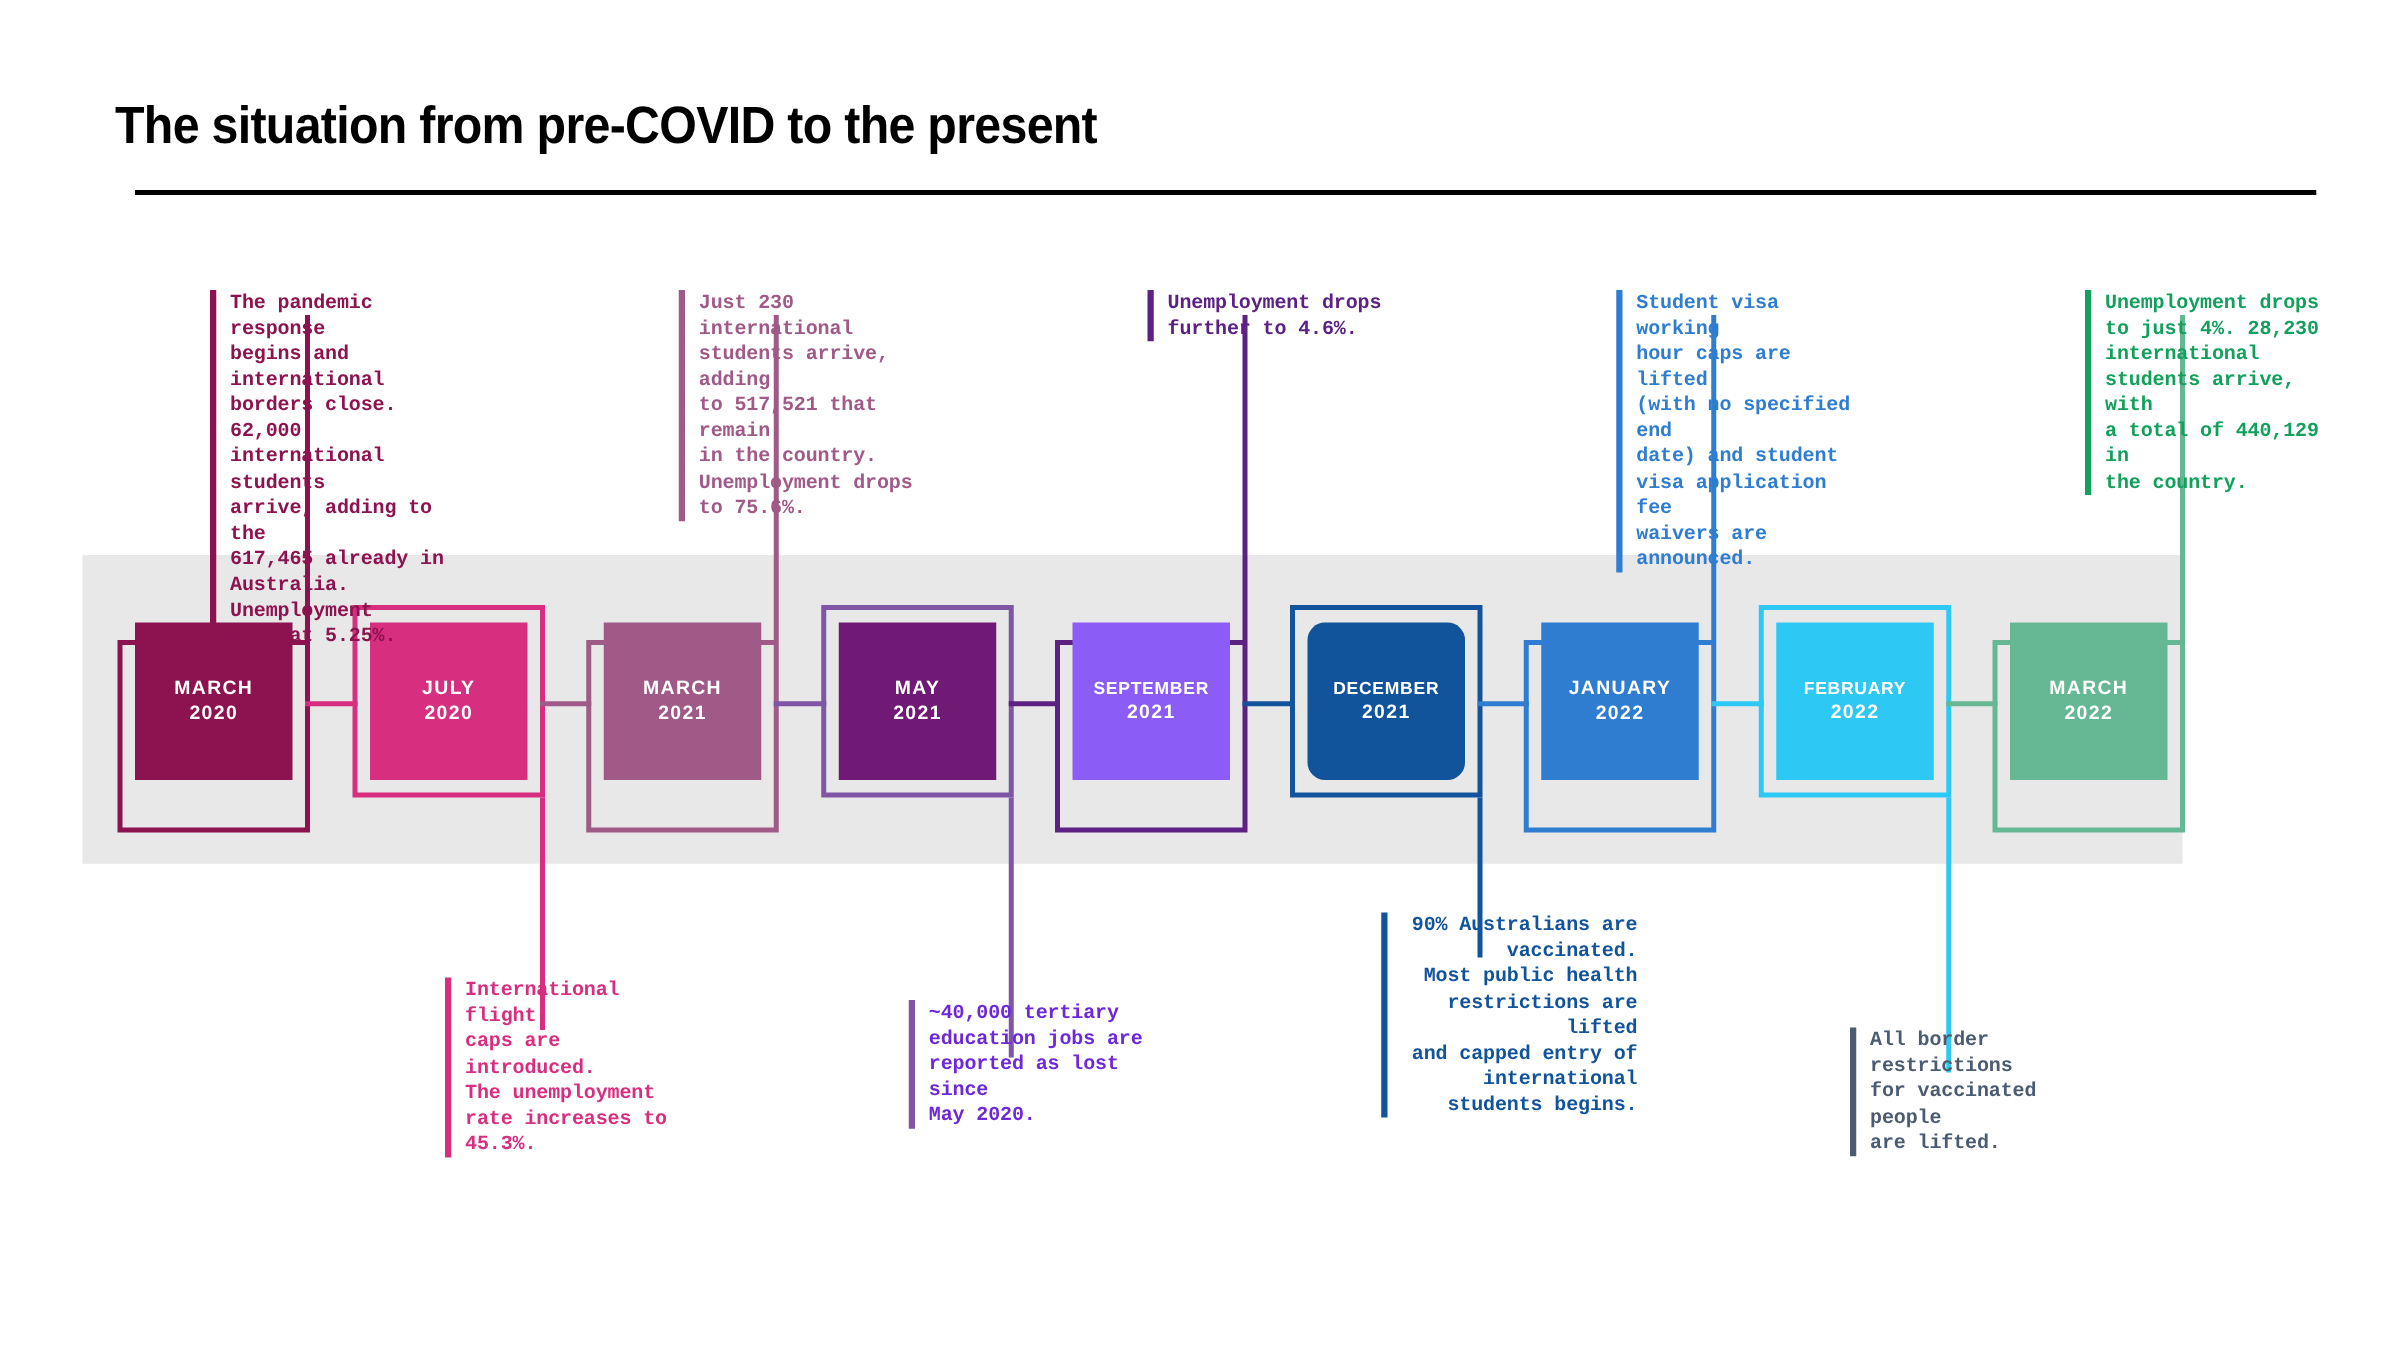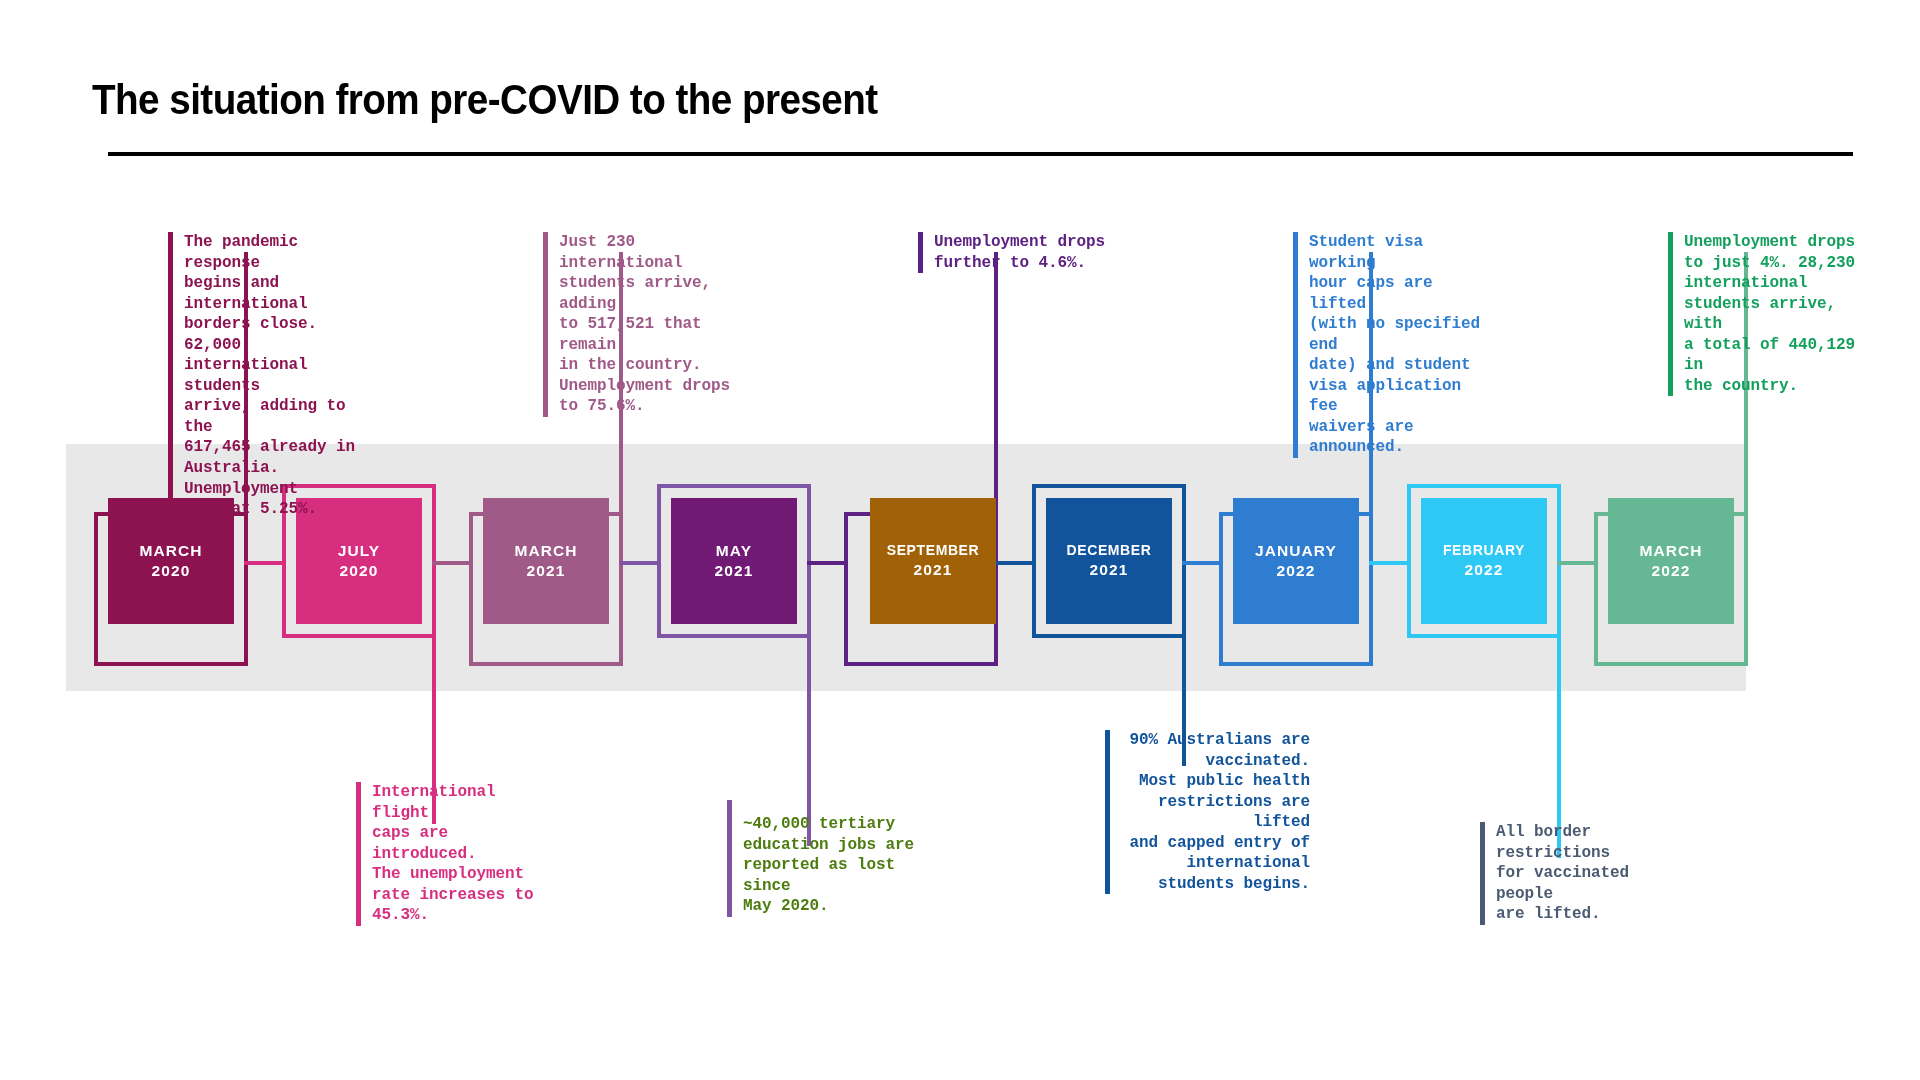--- a/index.html
+++ b/index.html
@@ -182,27 +182,27 @@
           <div class="node-year">2021</div>
         </div>
       </div>
       <div class="node" style="left: 671px; top: 498px;">
         <div class="node-fill" style="background: #701a75;">
           <div class="node-month">MAY</div>
           <div class="node-year">2021</div>
         </div>
       </div>
       <div class="node" style="left: 858px; top: 498px;">
-        <div class="node-fill node-long" style="background: #a16207; margin-left: 12px;">
+        <div class="node-fill node-long" style="background: #8b5cf6;">
           <div class="node-month">SEPTEMBER</div>
           <div class="node-year">2021</div>
         </div>
       </div>
       <div class="node" style="left: 1046px; top: 498px;">
-        <div class="node-fill node-long" style="background: rgb(18, 84, 155);">
+        <div class="node-fill node-long" style="background: rgb(18, 84, 155); border-radius: 14px;">
           <div class="node-month">DECEMBER</div>
           <div class="node-year">2021</div>
         </div>
       </div>
       <div class="node" style="left: 1233px; top: 498px;">
         <div class="node-fill" style="background: rgb(47, 125, 209);">
           <div class="node-month">JANUARY</div>
           <div class="node-year">2022</div>
         </div>
       </div>
@@ -241,21 +241,21 @@
         <div class="callout-bar" style="background: rgb(160, 90, 136);"></div>
         <div class="callout-text" style="color: rgb(160, 90, 136);">Just 230 international
 students arrive, adding
 to 517,521 that remain
 in the country.
 Unemployment drops
 to 75.6%.</div>
       </div>
       <div class="callout" style="left: 727px; top: 800px; width: 205px;">
         <div class="callout-bar" style="background: rgb(127, 86, 166);"></div>
-        <div class="callout-text" style="color: #4d7c0f; margin-top: 14px;">~40,000 tertiary
+        <div class="callout-text" style="color: #6d28d9;">~40,000 tertiary
 education jobs are
 reported as lost since
 May 2020.</div>
       </div>
       <div class="callout" style="left: 918px; top: 232px; width: 205px;">
         <div class="callout-bar" style="background: rgb(92, 33, 131);"></div>
         <div class="callout-text" style="color: rgb(92, 33, 131);">Unemployment drops
 further to 4.6%.</div>
       </div>
       <div class="callout" style="left: 1105px; top: 730px; width: 205px;">

